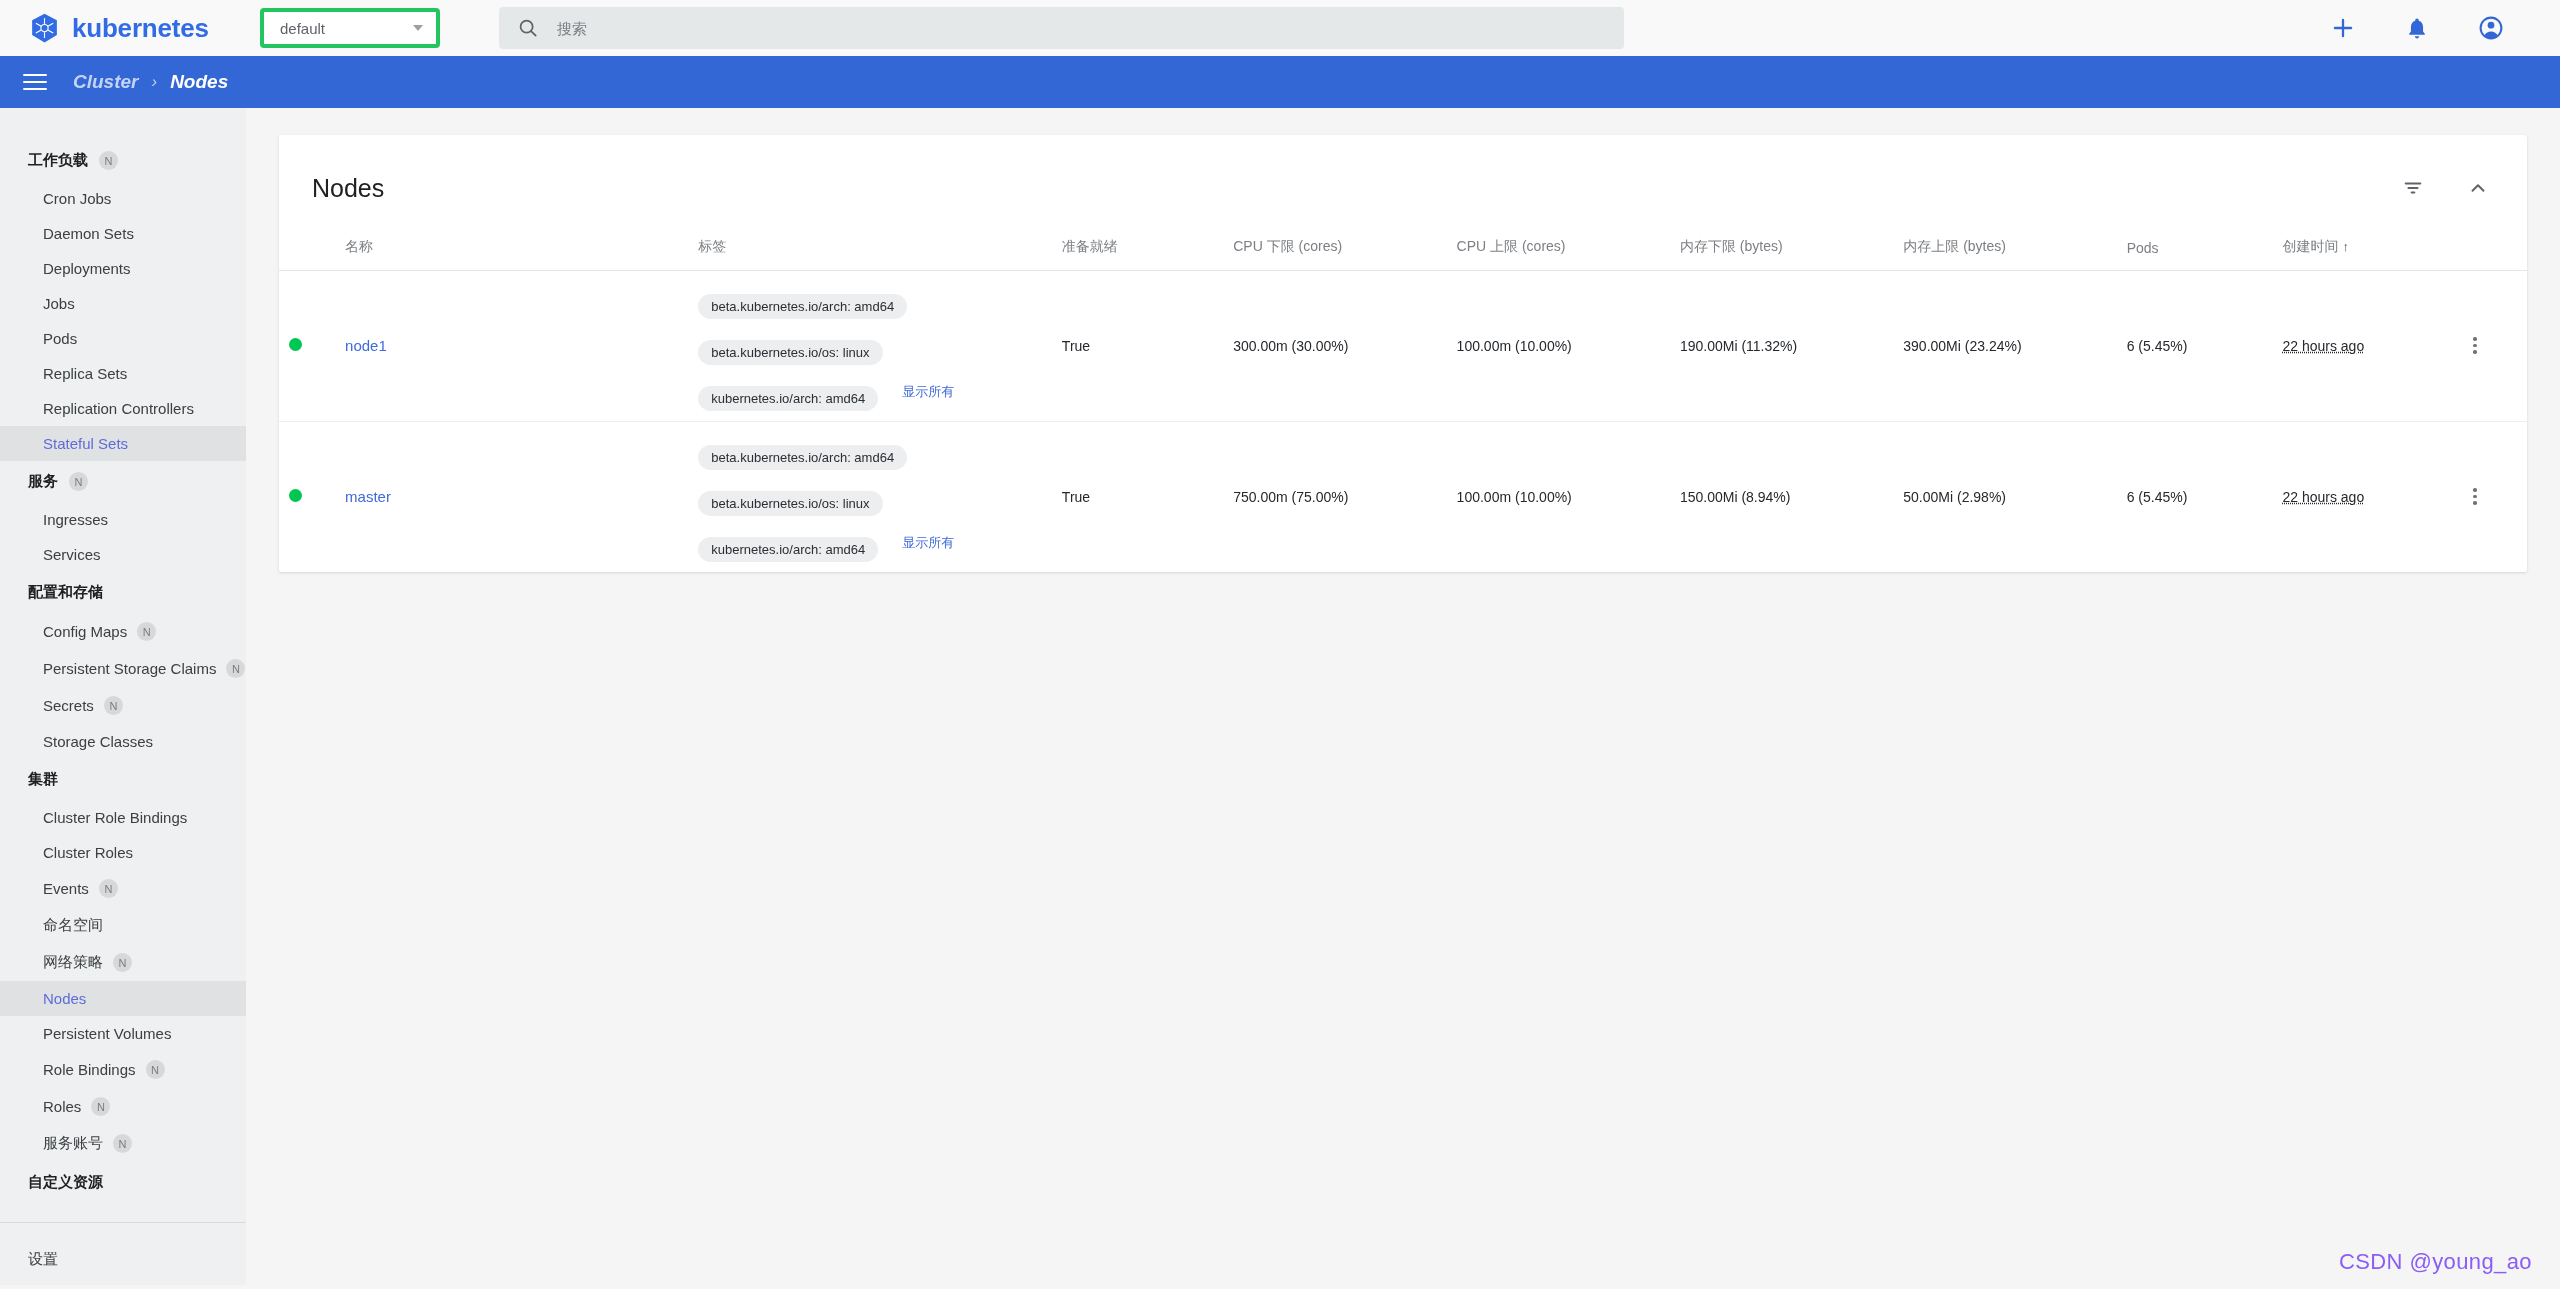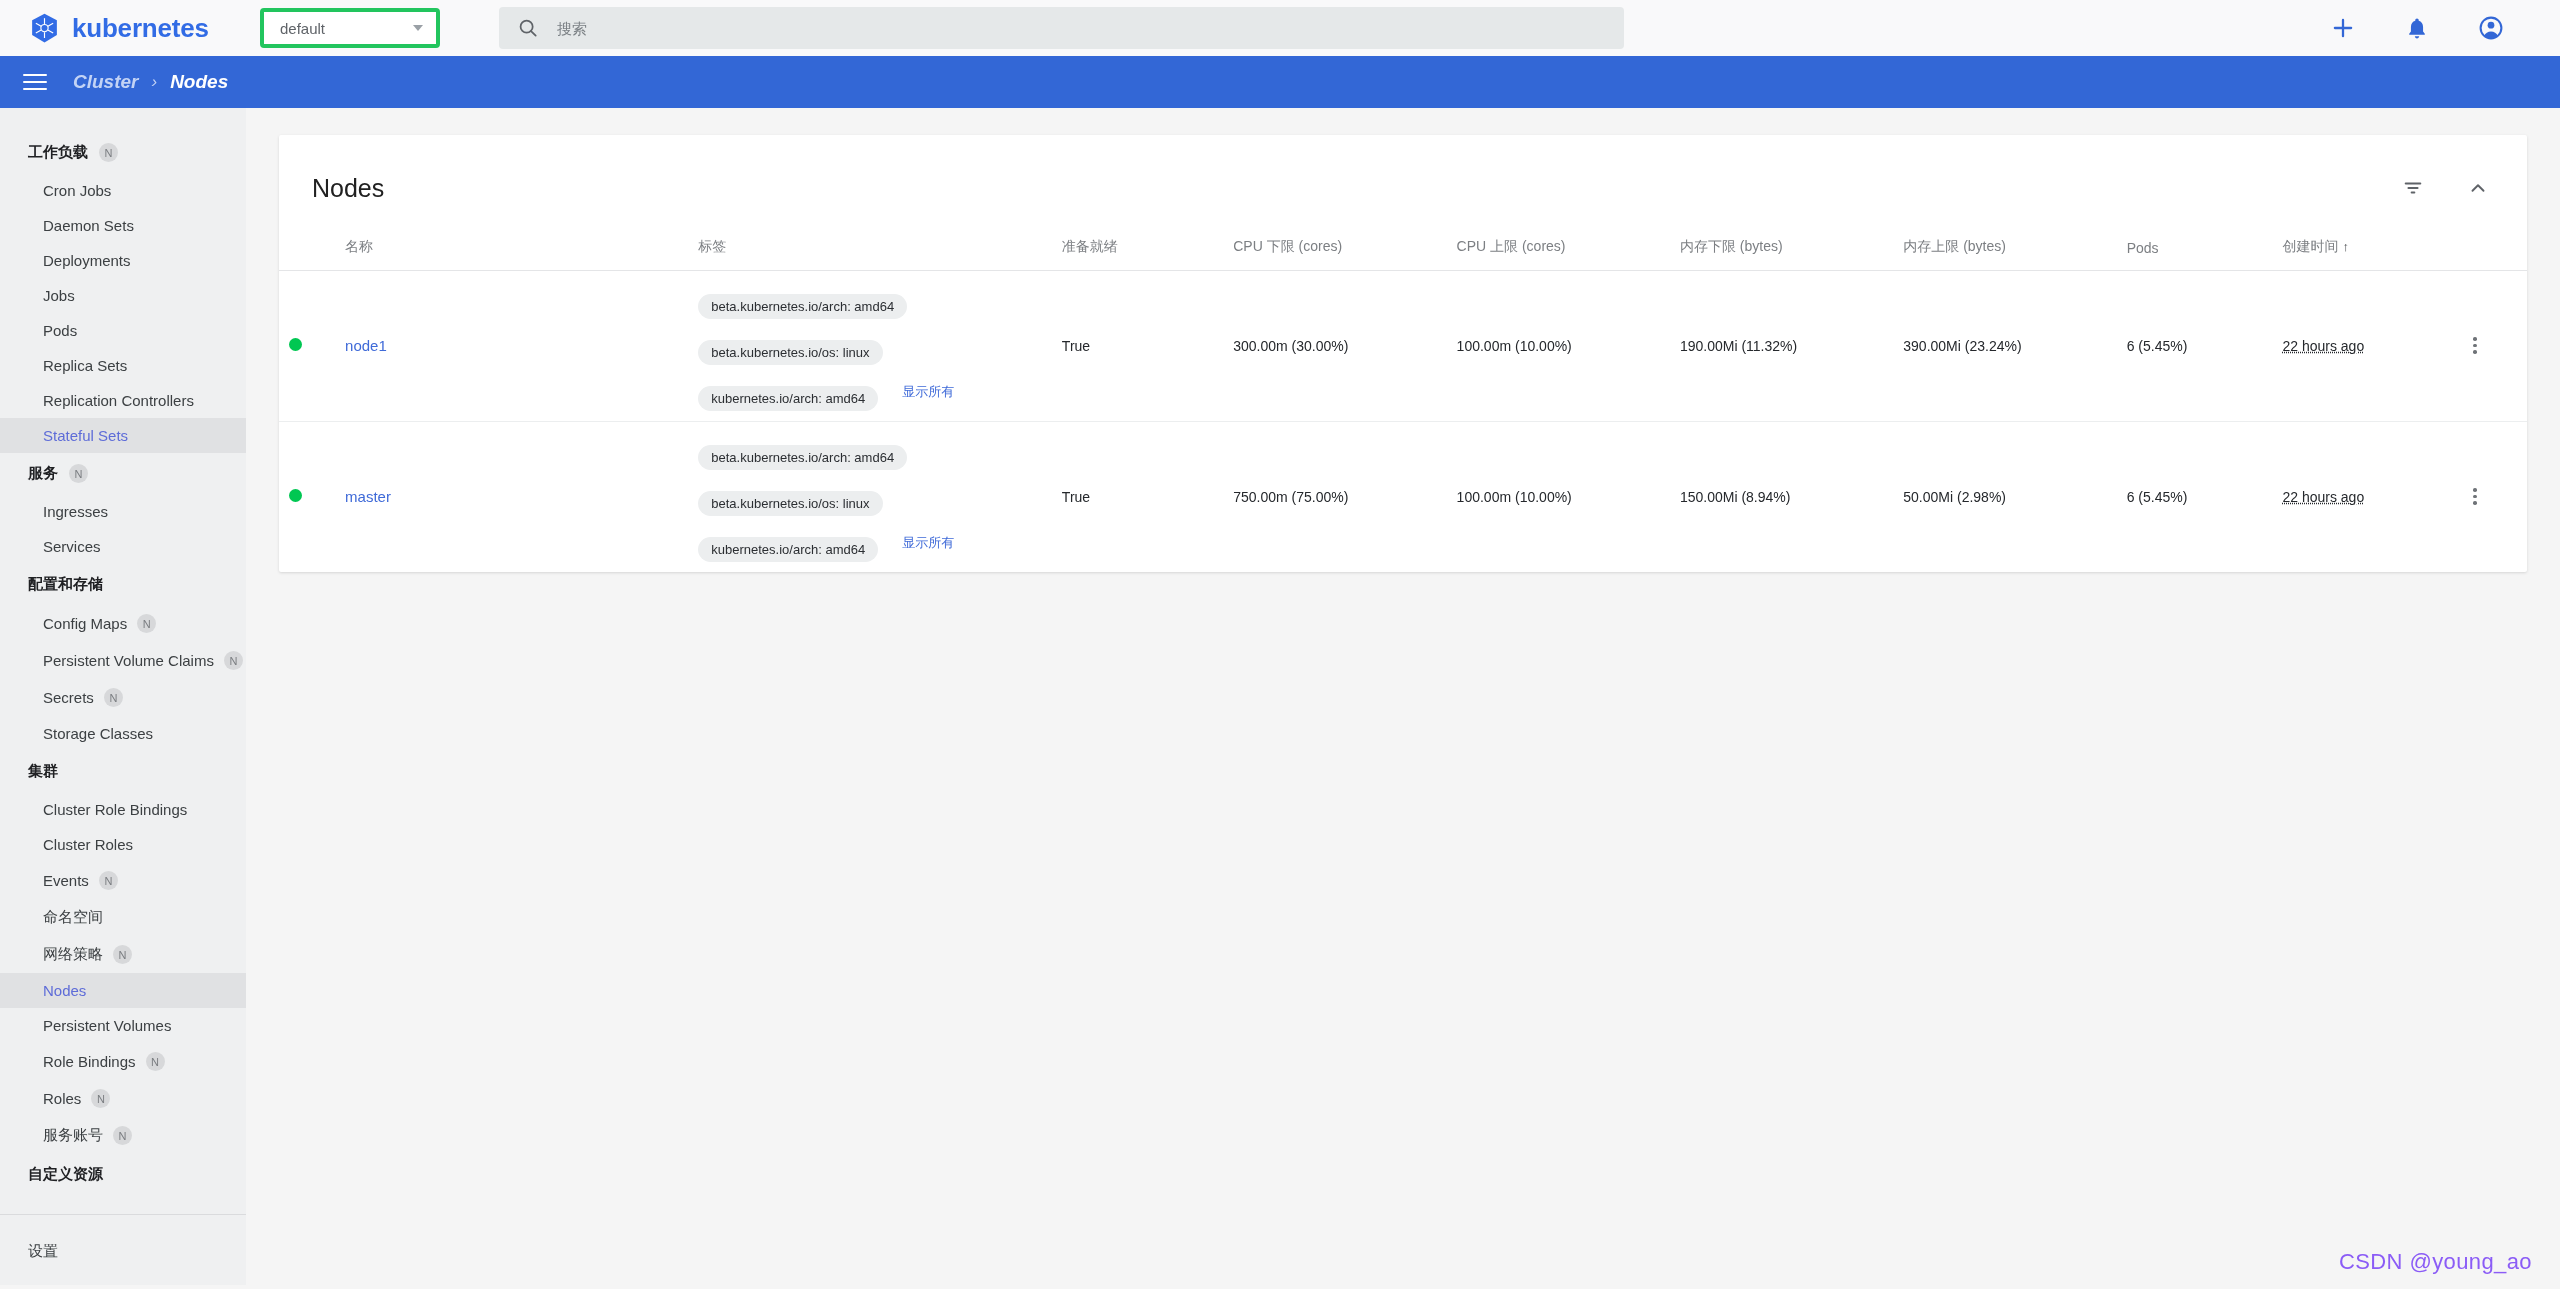--- a/index.html
+++ b/index.html
@@ -113,21 +113,21 @@
   .crumb-current { color: #ffffff; font-weight: bold; }
 
   
   .body-wrap { display: flex; height: calc(1289px - 112px); }
 
   
   .sidebar {
     width: 246px;
     flex: 0 0 246px;
     background: #eff0f1;
-    padding-top: 24px;
+    padding-top: 32px;
     font-size: 15px;
     overflow: hidden;
   }
   .nav-section-title {
     padding: 11px 0 11px 28px;
     font-size: 15px;
     color: #202124;
     font-weight: bold;
     display: flex;
     align-items: center;
@@ -407,21 +407,21 @@
         <span class="nav-label">Services</span>
       </a>
       <div class="nav-section-title">
         <span>配置和存储</span>
       </div>
       <a class="nav-item">
         <span class="nav-label">Config Maps</span>
         <span class="badge-n">N</span>
       </a>
       <a class="nav-item">
-        <span class="nav-label">Persistent Volume Claims</span>
+        <span class="nav-label">Persistent Storage Claims</span>
         <span class="badge-n">N</span>
       </a>
       <a class="nav-item">
         <span class="nav-label">Secrets</span>
         <span class="badge-n">N</span>
       </a>
       <a class="nav-item">
         <span class="nav-label">Storage Classes</span>
       </a>
       <div class="nav-section-title">

